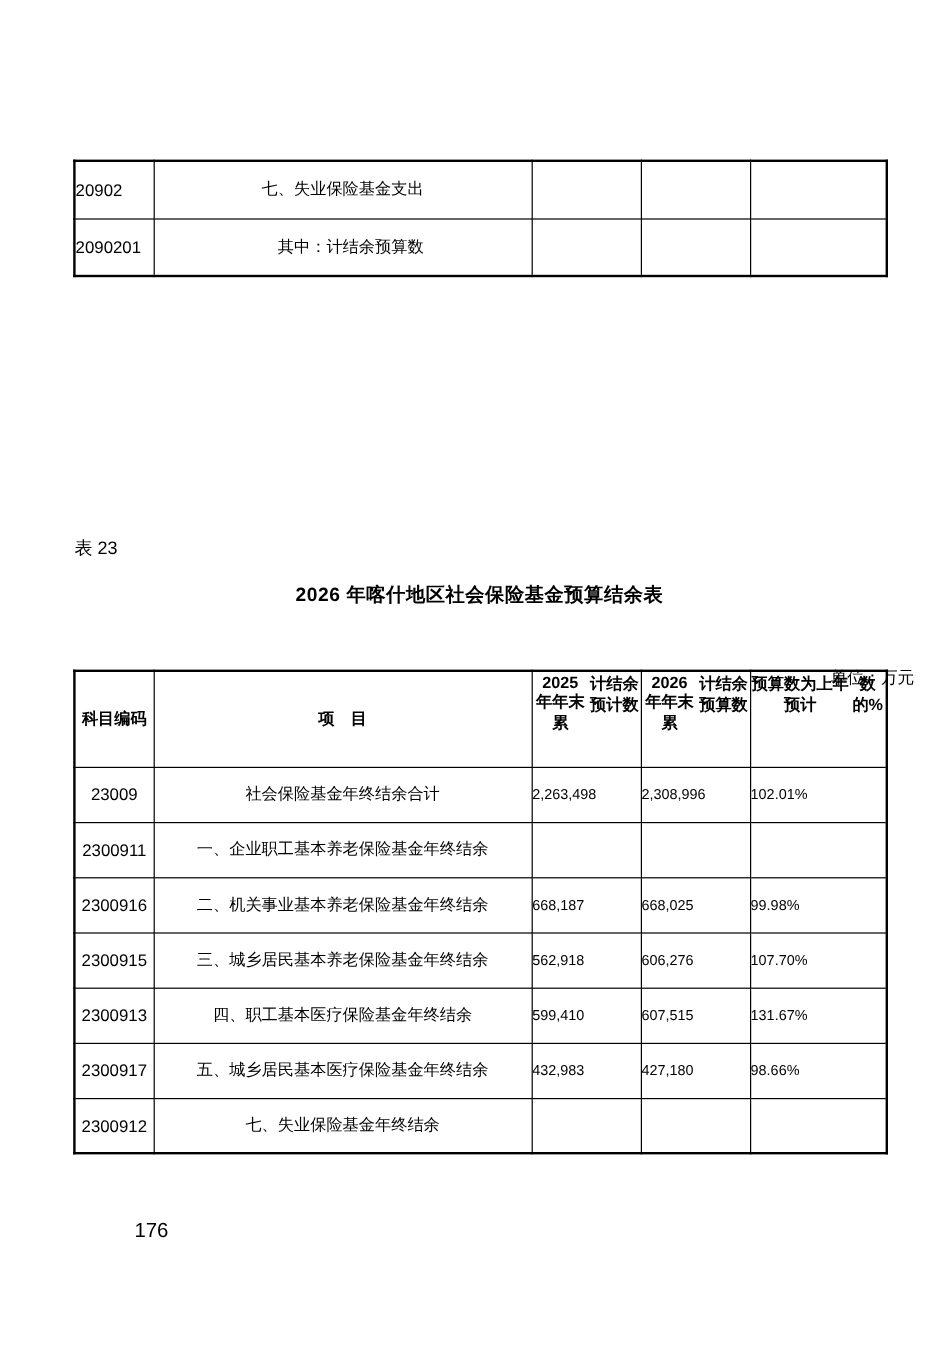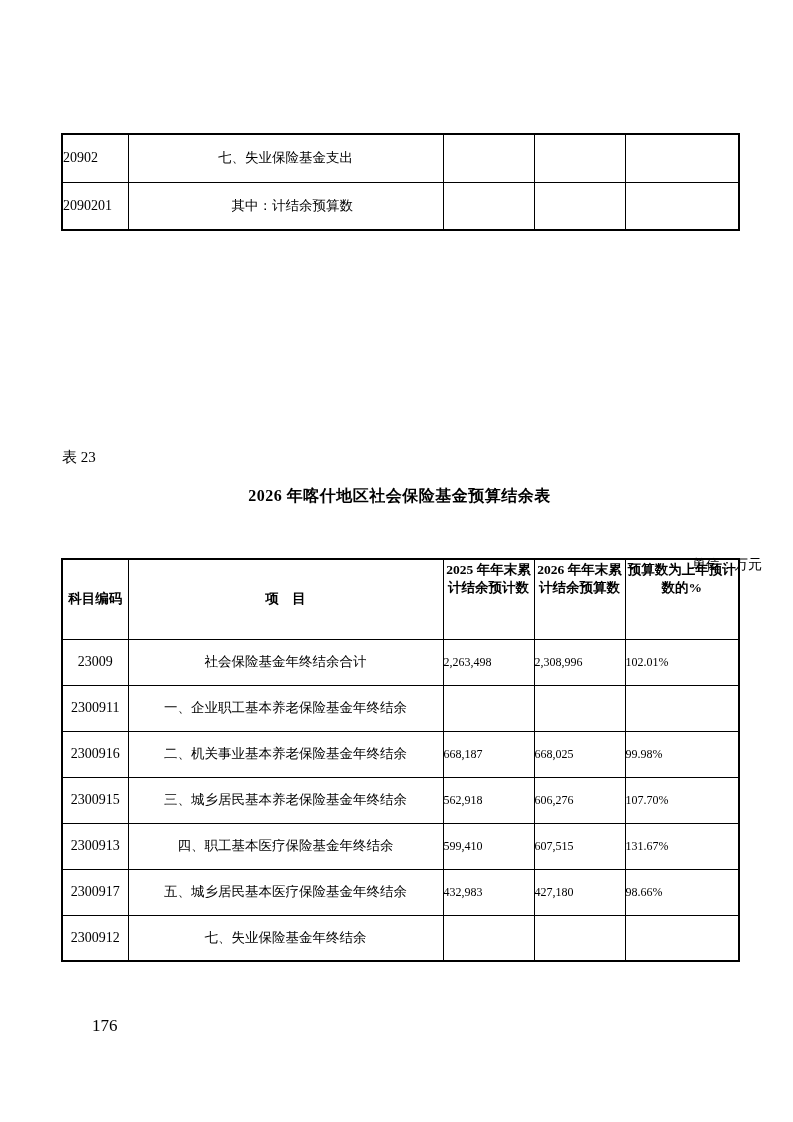--- a/index.html
+++ b/index.html
@@ -6,21 +6,21 @@
     margin: 0;
     padding: 0;
     background: #ffffff;
   }
   .page {
     position: relative;
     width: 793px;
     height: 1122px;
     background: #ffffff;
     color: #000000;
-    font-family: Liberation Serif, serif;
+    font-family: Liberation Sans, sans-serif;
     overflow: hidden;
   }
   table.doc {
     position: absolute;
     left: 61px;
     border-collapse: collapse;
     table-layout: fixed;
     width: 677px;
     border: 2px solid #000000;
   }
@@ -56,22 +56,22 @@
     font-size: 12px;
     margin-left: 21px;
   }
   .balance-table th {
     font-weight: bold;
     font-size: 13.5px;
     text-align: center;
   }
   .h2l {
     display: flex;
-    flex-direction: column;
-    justify-content: flex-start;
+    flex-direction: row;
+    justify-content: space-between;
     height: 76px;
   }
   .table-label {
     position: absolute;
     left: 62px;
     top: 448px;
     font-size: 15px;
   }
   .doc-title {
     position: absolute;
@@ -87,21 +87,21 @@
     position: absolute;
     left: 62px;
     top: 527px;
     width: 700px;
     text-align: right;
     font-size: 14px;
     margin-top: 29px;
   }
   .page-number {
     position: absolute;
-    left: 92px;
+    left: 112px;
     top: 1016px;
     font-size: 17px;
   }
 </style>
 </head>
 <body>
 
 <div class="page">
 
   <table class="doc top-table">

